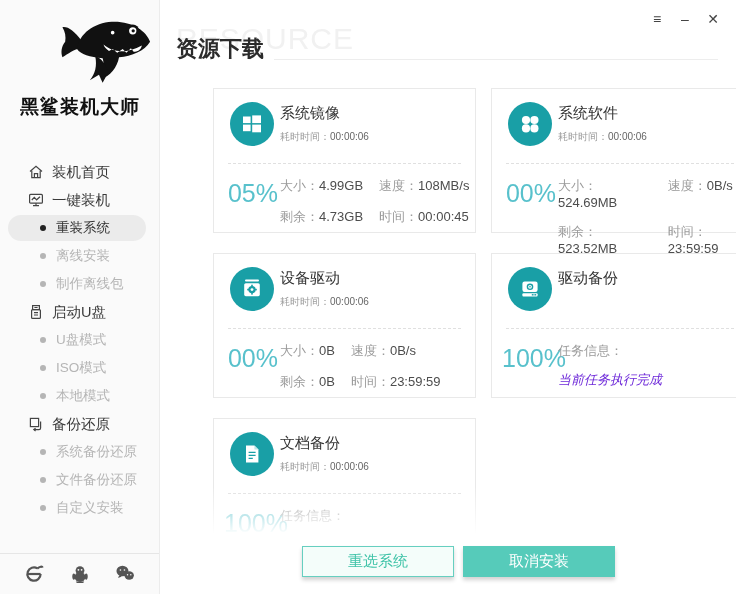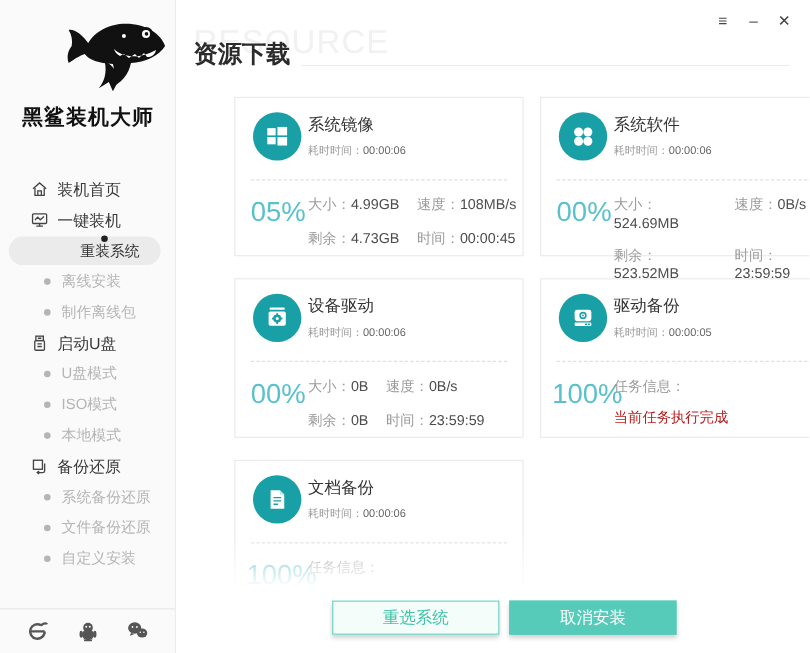--- a/index.html
+++ b/index.html
@@ -13,21 +13,21 @@
   .logo { position:absolute; left:0; top:8px; width:178px; text-align:left;margin-left:20px; }
   .logo svg { display:block; margin:0 auto; }
   .logo-text { font-size:19px; font-weight:700; color:#111; letter-spacing:1px; margin-top:2px; }
 
   .menu { position:absolute; left:0; top:158px; width:160px; }
   .menu-row { position:relative; height:28px; display:flex; align-items:center; cursor:pointer; }
   .menu-section { padding-left:28px; color:#3a3a3a; font-size:14.5px; }
   .menu-section .mi { width:16px; height:16px; margin-right:8px; display:inline-flex; }
   .menu-sub { padding-left:40px; color:#b5b5b5; font-size:13.5px; }
   .menu-sub .dot { width:6px; height:6px; border-radius:50%; background:#b5b5b5; margin-right:10px; flex:0 0 6px; }
-  .menu-sub.active { color:#333;flex-direction:column; }
+  .menu-sub.active { color:#333; }
   .menu-sub.active .dot { background:#222; }
   .menu-sub.active .pill { position:absolute; left:8px; top:1px; width:138px; height:26px;
                            background:#ebebeb; border-radius:13px; z-index:0; }
   .menu-row > * { position:relative; z-index:1; }
 
   .side-footer { position:absolute; left:0; bottom:0; width:159px; height:41px;
                  border-top:1px solid #e6e6e6; display:flex; align-items:center;
                  justify-content:space-between; padding:0 24px; }
   .side-footer .fi { width:20px; height:20px; cursor:pointer; }
 
@@ -57,21 +57,21 @@
   .card-elapsed b { font-weight:400; color:#666; }
   .card-divider { position:absolute; left:14px; right:14px; top:74px; border-top:1px dashed #e0e0e0; }
   .card-percent { position:absolute; left:10px; top:90px; width:58px; font-size:25px;
                   color:#58c1cc; text-align:center; }
   .card-stats { position:absolute; left:66px; top:88px; display:grid;
                 grid-template-columns:auto auto; column-gap:16px; row-gap:13px; font-size:13px; }
   .stat .lbl { color:#9b9b9b; }
   .stat .val { color:#4d4d4d; }
   .card-task { position:absolute; left:66px; top:88px; font-size:13px; }
   .card-task .tlbl { color:#9b9b9b; }
-  .card-task .tval { color:#b91c1c; margin-top:11px; }
+  .card-task .tval { color:#6d28d9; margin-top:11px;font-style:italic; }
 
   .bottom-fade { position:absolute; left:0; top:486px; width:576px; height:60px;
                  background:linear-gradient(to bottom, rgba(255,255,255,0), #ffffff 80%);
                  pointer-events:none; z-index:5; }
   .footer-bar { position:absolute; left:0; top:540px; width:576px; height:54px; background:#fff; z-index:6; }
 
   .btn { position:absolute; top:6px; height:31px; width:152px; font-size:15px;
          display:flex; align-items:center; justify-content:center; cursor:pointer;
          font-family:inherit; }
   .btn-reselect { left:142px; background:#f4fdfa; border:1px solid #66cfc0; color:#3fc3a8;
@@ -311,23 +311,20 @@
             <rect x="4.4" y="4.6" width="15.2" height="10.4" rx="2.2" fill="#fff"></rect>
             <rect x="4.4" y="16.2" width="15.2" height="3.2" rx="1" fill="#fff"></rect>
             <circle cx="12" cy="9.8" r="3.3" fill="#199fa6"></circle>
             <circle cx="12" cy="9.8" r="1.9" fill="#fff"></circle>
             <circle cx="12" cy="9.8" r="0.8" fill="#199fa6"></circle>
             <rect x="13.8" y="17.1" width="1.8" height="1.4" fill="#199fa6"></rect>
             <rect x="16.4" y="17.1" width="1.8" height="1.4" fill="#199fa6"></rect>
           </svg>
         </div>
         <div class="card-title">驱动备份</div>
-        <div class="card-elapsed">
-          <span>耗时时间：</span><b>00:00:05</b>
-        </div>
         <div class="card-divider"></div>
         <div class="card-percent">100%</div>
         <div class="card-task">
           <div class="tlbl">任务信息：</div>
           <div class="tval">当前任务执行完成</div>
         </div>
       </div>
 
       <div class="card">
         <div class="card-icon">

